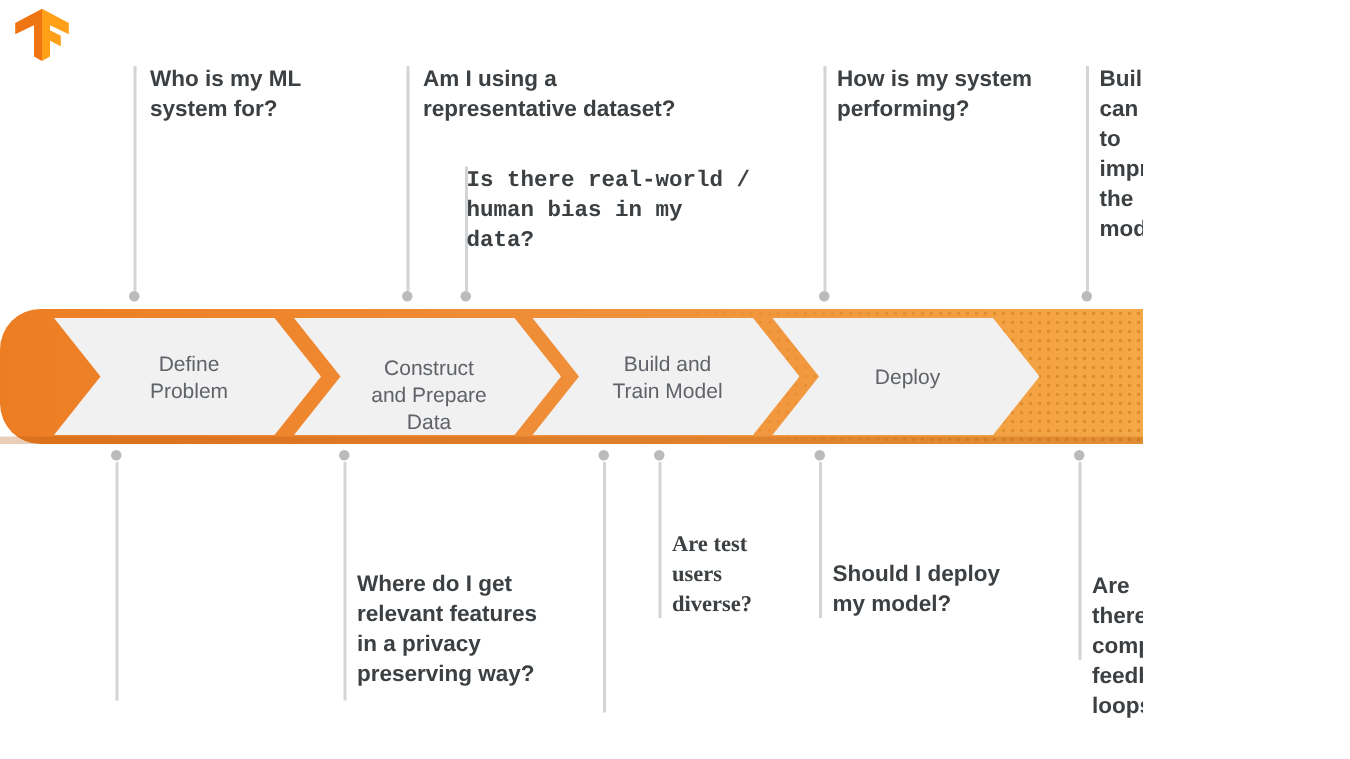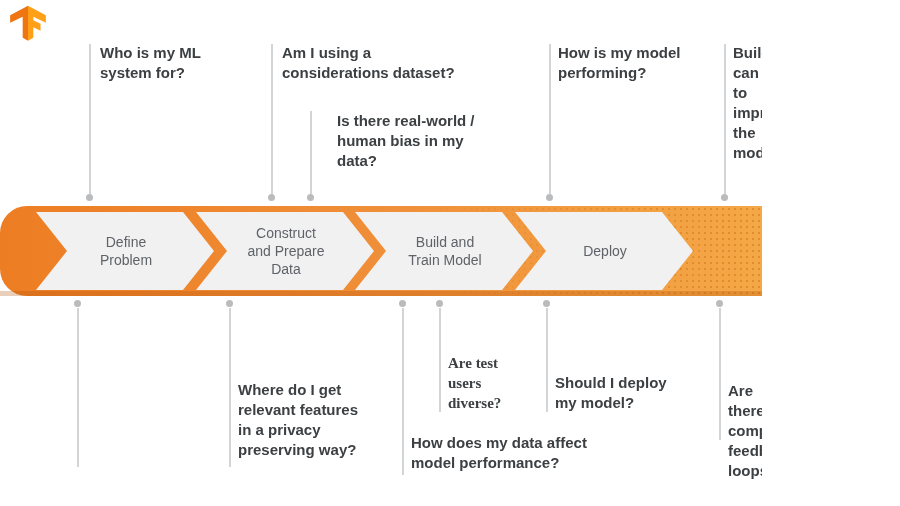--- a/index.html
+++ b/index.html
@@ -27,21 +27,21 @@
     content:""; position:absolute; left:0; right:0; bottom:0; height:5px;
     background:rgba(176,80,6,0.28); pointer-events:none;
   }
   .chevron{
     position:absolute; top:6px; height:78px; width:178px;
     background:#f1f1f2;
     clip-path:polygon(0 0, calc(100% - 31px) 0, 100% 50%, calc(100% - 31px) 100%, 0 100%, 31px 50%);
     display:flex; align-items:center; justify-content:center;
     padding-left:31px; padding-right:29px; box-sizing:border-box;
   }
-  #c1{left:36px;} #c2{left:196px;} #c3{left:355px;} #c4{left:515px;} #c5{left:674px;}
+  #c1{left:36px;} #c2{left:196px;align-items:flex-end;} #c3{left:355px;} #c4{left:515px;} #c5{left:674px;}
   .chevron-label{
     font-size:14px; line-height:18px; color:#5f6368; text-align:center;
     white-space:pre-line;
   }
   
   .vline{position:absolute; width:2px; background:#d3d4d6;}
   .dot{position:absolute; width:7px; height:7px; border-radius:50%; background:#b9bbbd;}
   
   #lt1{left:89px;  top:44px; height:150px;}
   #lt2{left:271px; top:44px; height:150px;}
@@ -59,21 +59,21 @@
   #lb4{left:546px; top:308px; height:104px;}
   #lb5{left:402px; top:308px; height:167px;}
   #lb6{left:719px; top:308px; height:132px;}
   
   .q{
     position:absolute; font-weight:bold; font-size:15px; line-height:20px;
     color:#3c4043; white-space:pre-line;
   }
   #qt1{left:100px; top:43px;}
   #qt2{left:282px; top:43px;}
-  #qt3{left:337px; top:111px;}
+  #qt3{left:311px; top:111px;font-family:Liberation Mono, monospace;}
   #qt4{left:558px; top:43px;}
   #qt5{left:733px; top:43px;}
   #qb1{left:88px;  top:407px;}
   #qb2{left:238px; top:380px;}
   #qb3{left:448px; top:353px;font-family:Liberation Serif, serif;}
   #qb4{left:555px; top:373px;}
   #qb5{left:411px; top:433px;}
   #qb6{left:728px; top:353px;margin-top:28px;}
 </style>
 </head>
@@ -87,31 +87,31 @@
   </svg>
 
   <div class="vline" id="lt1"></div>
   <div class="dot" id="dt1"></div>
   <div class="q" id="qt1">Who is my ML
 system for?</div>
 
   <div class="vline" id="lt2"></div>
   <div class="dot" id="dt2"></div>
   <div class="q" id="qt2">Am I using a
-considerations dataset?</div>
+representative dataset?</div>
 
   <div class="vline" id="lt3"></div>
   <div class="dot" id="dt3"></div>
   <div class="q" id="qt3">Is there real-world /
 human bias in my
 data?</div>
 
   <div class="vline" id="lt4"></div>
   <div class="dot" id="dt4"></div>
-  <div class="q" id="qt4">How is my model
+  <div class="q" id="qt4">How is my system
 performing?</div>
 
   <div class="vline" id="lt5"></div>
   <div class="dot" id="dt5"></div>
   <div class="q" id="qt5">Build can I do to
 improve the model?</div>
 
   <div class="banner">
     <div class="chevron" id="c1">
       <span class="chevron-label">Define
@@ -147,22 +147,20 @@
 users
 diverse?</div>
 
   <div class="dot" id="db4"></div>
   <div class="vline" id="lb4"></div>
   <div class="q" id="qb4">Should I deploy
 my model?</div>
 
   <div class="dot" id="db5"></div>
   <div class="vline" id="lb5"></div>
-  <div class="q" id="qb5">How does my data affect
-model performance?</div>
 
   <div class="dot" id="db6"></div>
   <div class="vline" id="lb6"></div>
   <div class="q" id="qb6">Are there
 complex
 feedback loops?</div>
 
 </div>
 
 </body></html>

